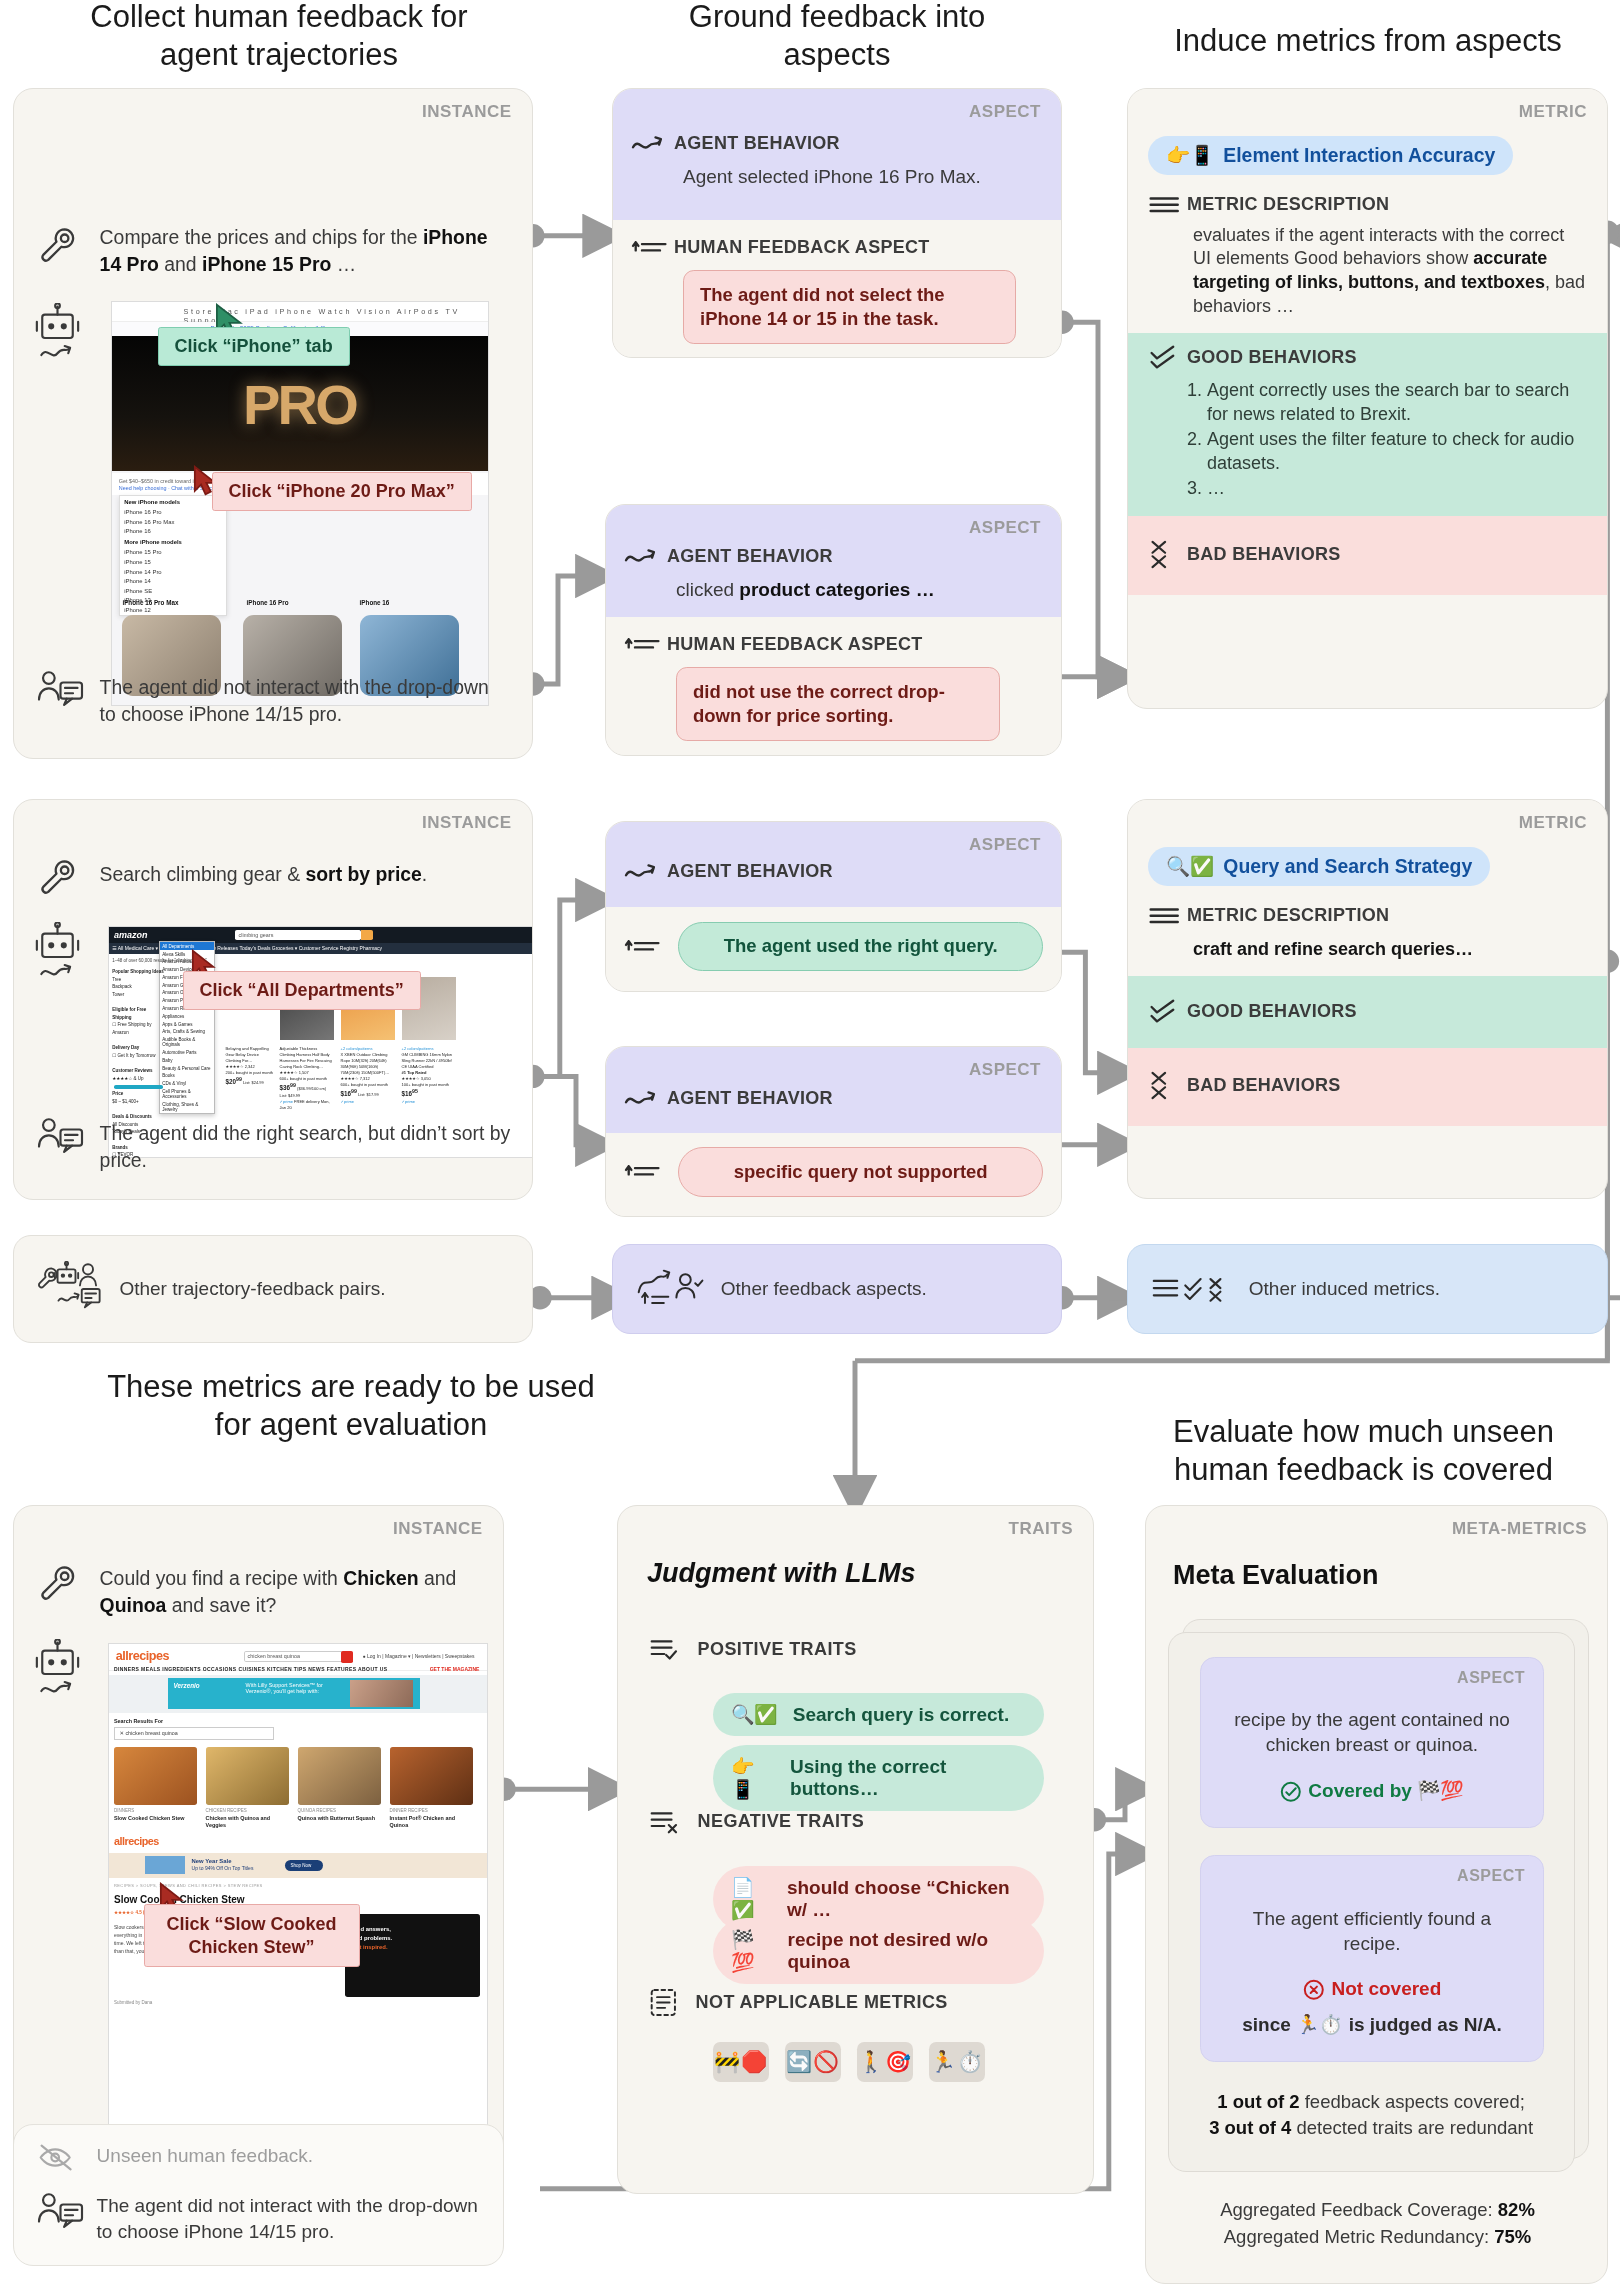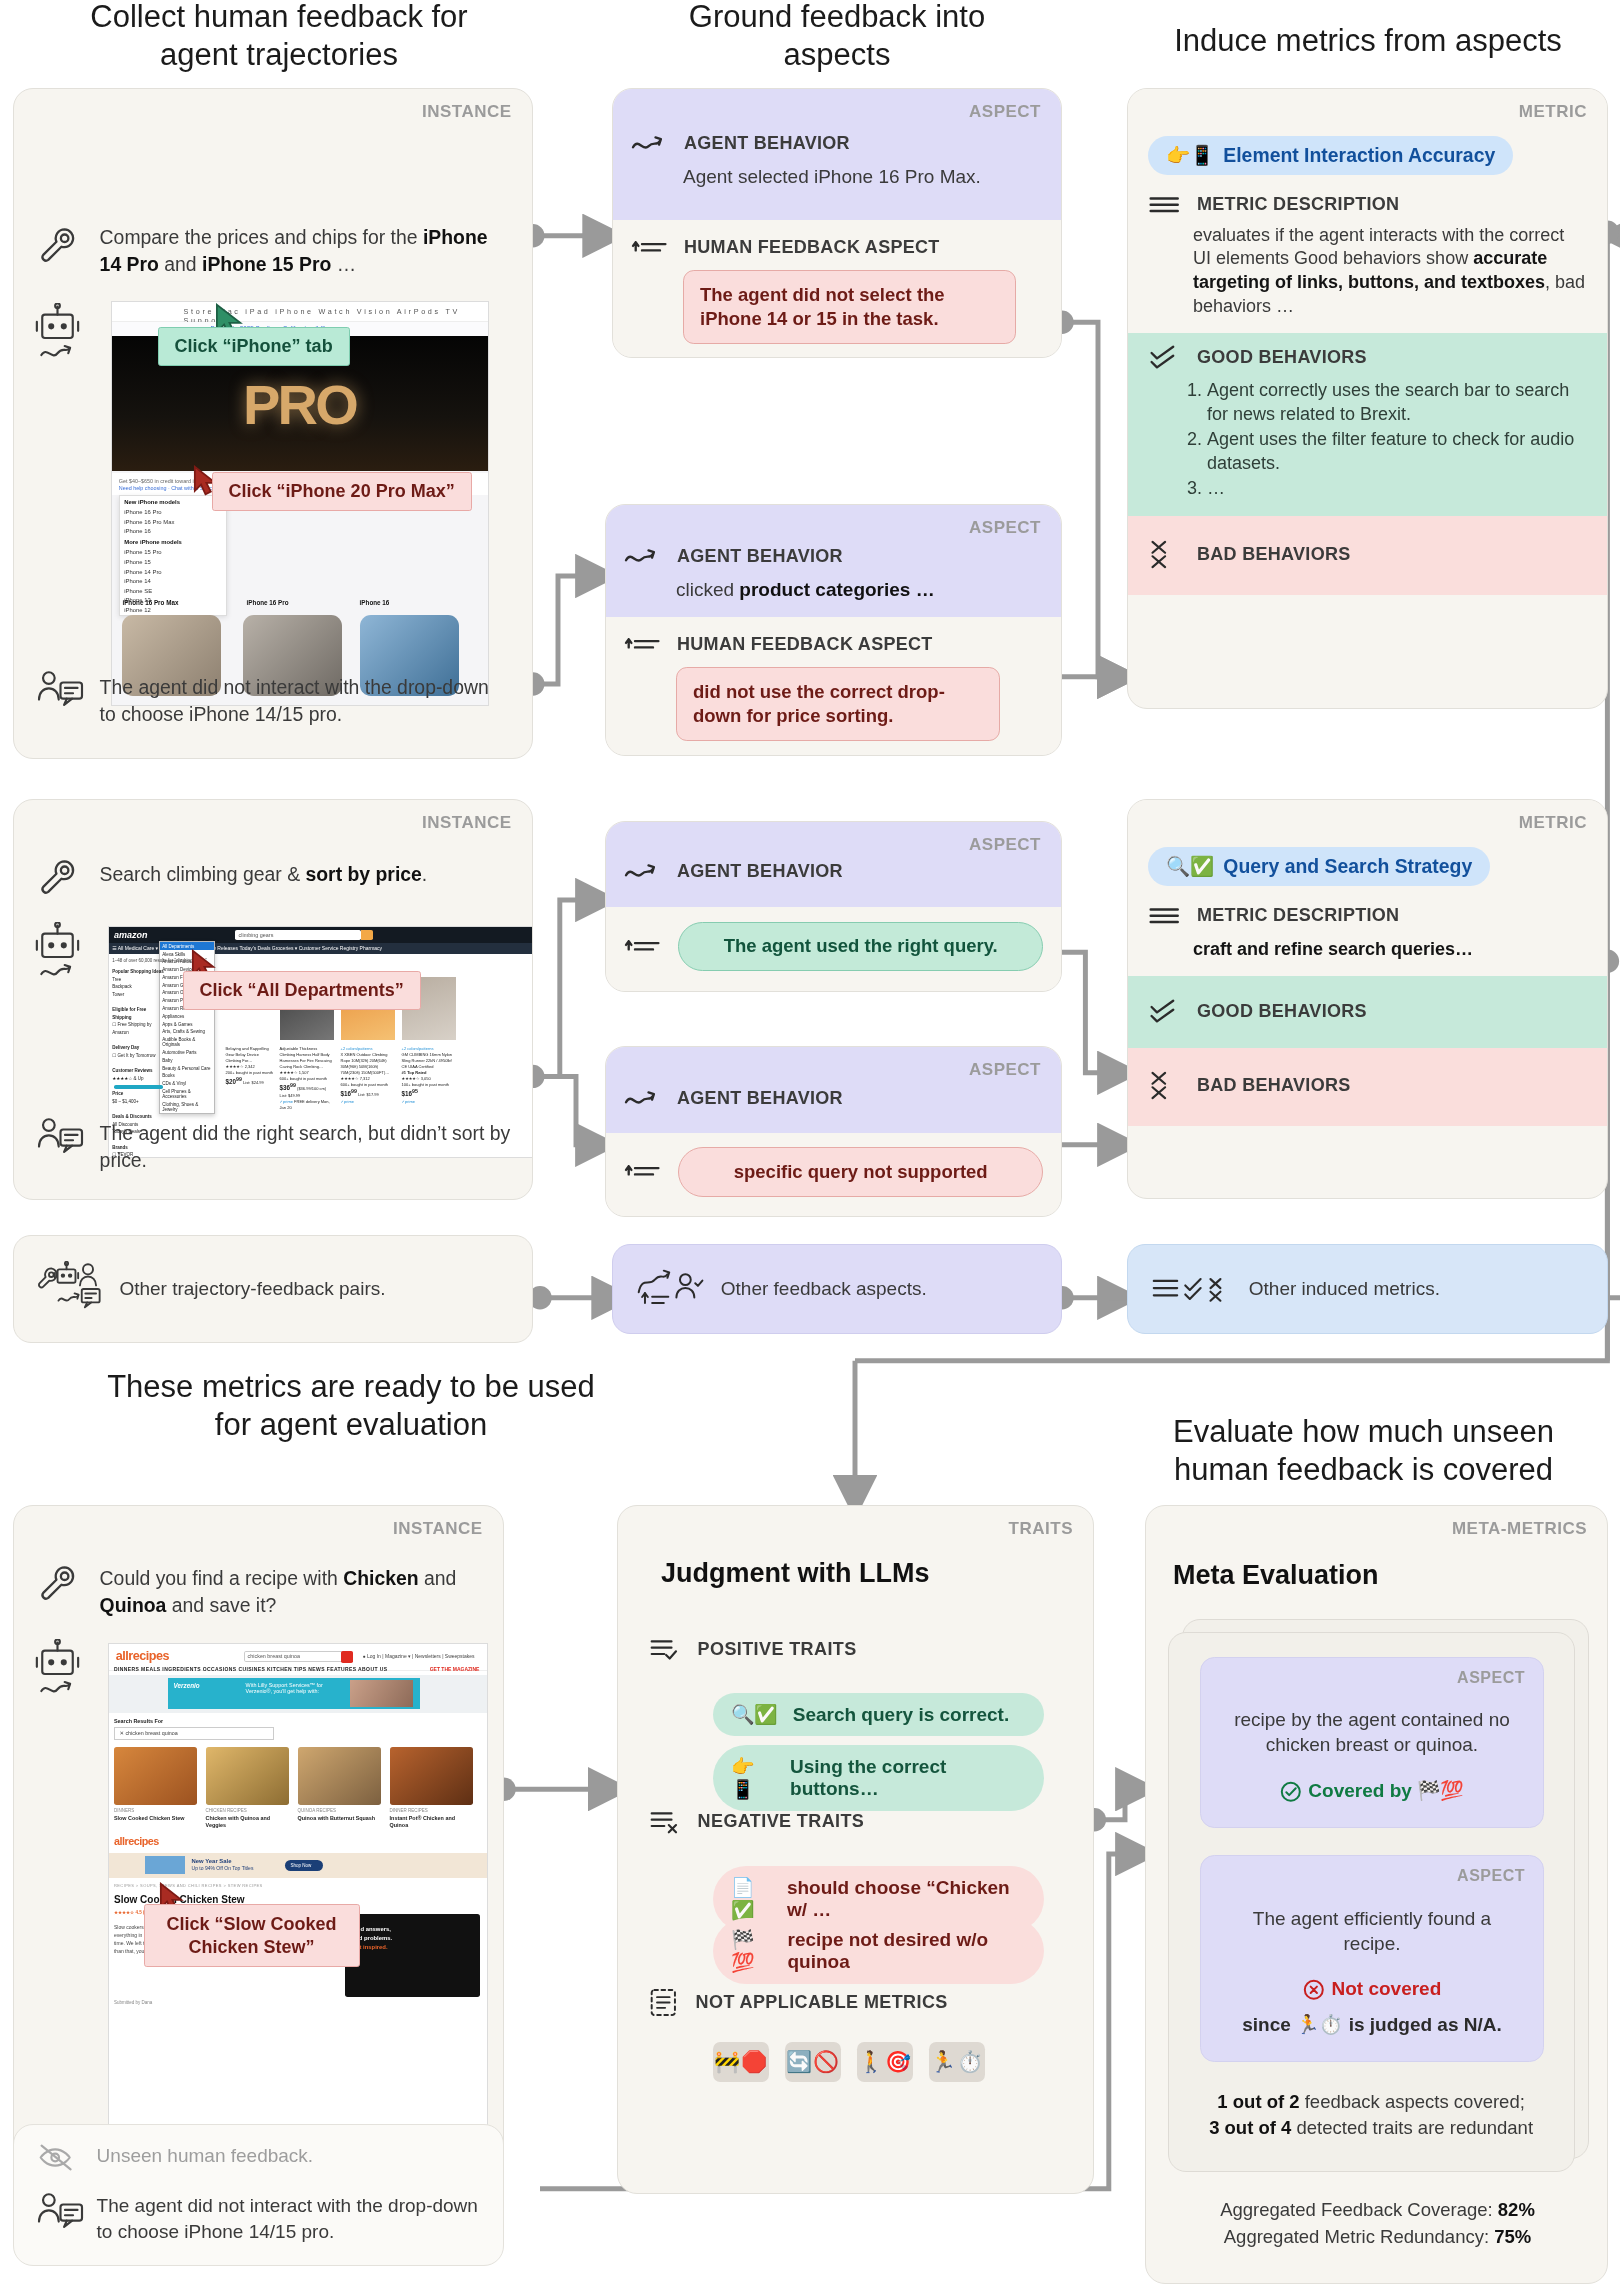--- a/index.html
+++ b/index.html
@@ -67,21 +67,21 @@
   .callout.green { background:#b9ead6; border:1.4px solid #7fcdb0; color:#15513c; }
   .callout.red   { background:#fadddc; border:1.4px solid #e8a9a6; color:#6d1b16; }
 
   
   .aspect-top {
     background:#dedcf7;
     padding:9px 18px 12.6px 18px;
     position:relative;
   }
   .aspect-bot { background:#f7f5f0; padding:9px 18px 16px 18px; position:relative; }
-  .row-head { display:flex; align-items:center; gap:13px; }
+  .row-head { display:flex; align-items:center; gap:3px; }
   .row-head .lbl { font-size:18px; font-weight:700; color:#3b3b3b; letter-spacing:0.3px; }
   .aspect-body { font-size:19px; color:#3a3a3a; margin-top:10.8px; padding-left:3.6px; }
   .aspect-body b { color:#111; font-weight:700; }
 
   .pill {
     display:inline-block;
     border-radius:10.8px;
     padding:11.7px 16px;
     font-weight:700;
     font-size:18.5px;
@@ -773,21 +773,21 @@
       <rect x="26" y="14" width="24" height="18" rx="3"></rect>
           <path d="M31 20h14M31 26h9"></path>
           <path d="M33 32l-3 7 9-7"></path>
     </svg>
   </div>
   <div class="unseen-fb" style="left:83px; top:68px; width:387px;">The agent did not interact with the drop-down to choose iPhone 14/15 pro.</div>
 </div>
 
 <div class="card" style="left:617px; top:1505px; width:477px; height:689px;">
   <div class="card-tag">TRAITS</div>
-  <div class="big-title" style="left:43px; top:52px;">Judgment with LLMs</div>
+  <div class="big-title" style="left:29px; top:52px;font-style:italic;">Judgment with LLMs</div>
 
   <div class="trait-head" style="left:31px; top:130px;">
     <span class="ico">
       <svg width="36" height="27" viewBox="0 0 40 30" fill="none" stroke="#2b2b2b" stroke-width="2.4" stroke-linecap="round" stroke-linejoin="round">
         <path d="M3 6h22M3 13h22M3 20h14"></path>
             <path d="M19 21l4 4 7-8"></path>
       </svg>
     </span>
     <span class="lbl">POSITIVE TRAITS</span>
   </div>

